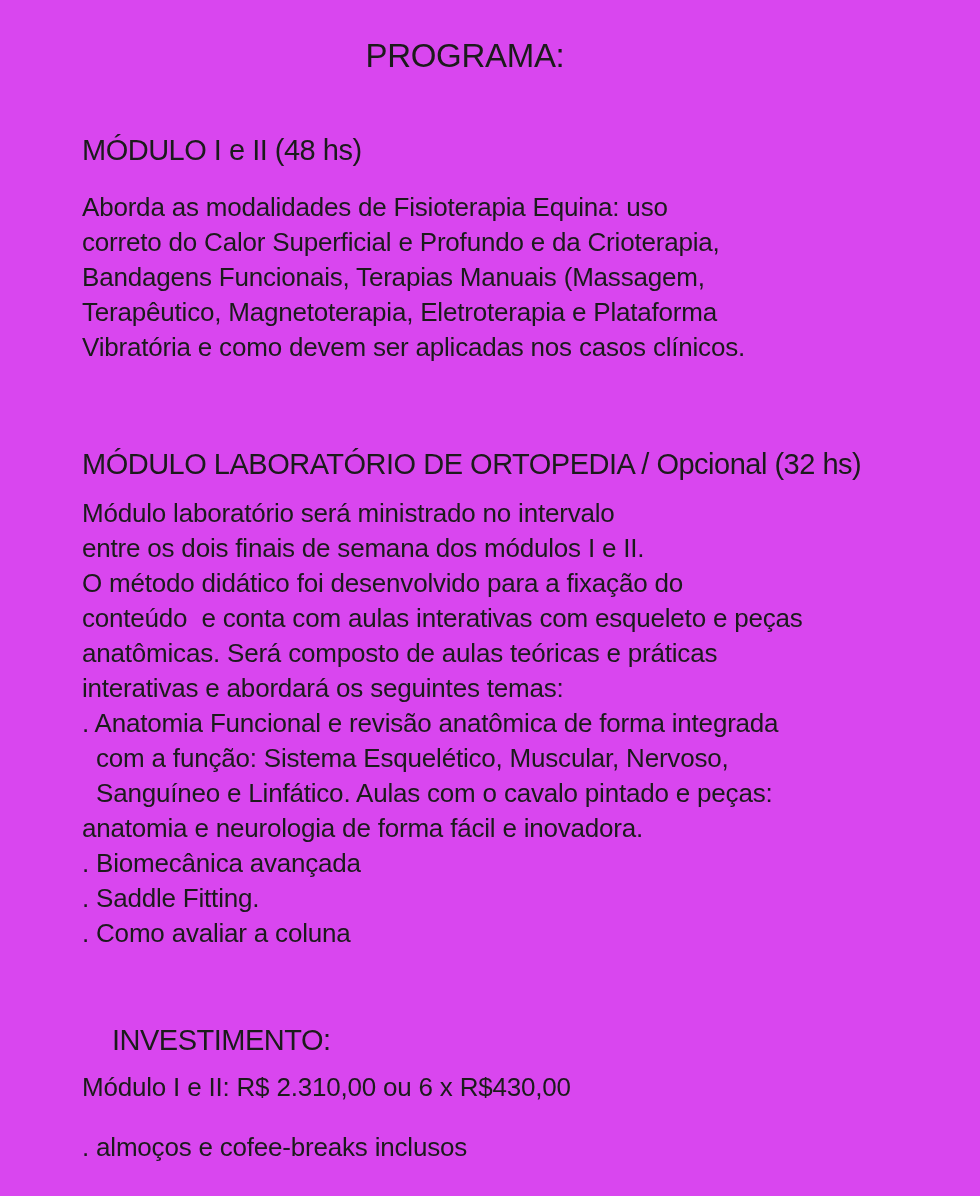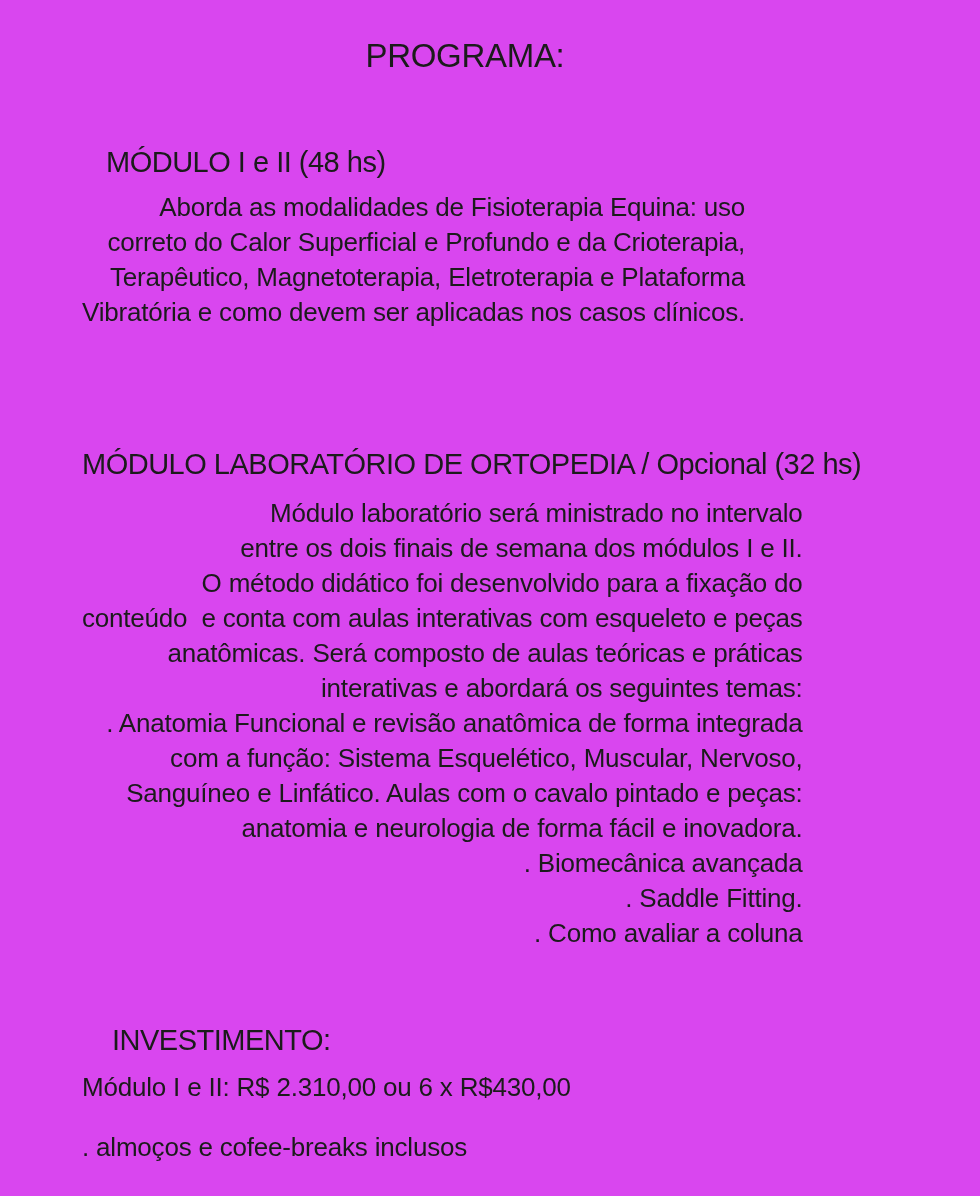--- a/index.html
+++ b/index.html
@@ -28,51 +28,51 @@
     white-space: pre;
   }
   .section-heading {
     position: absolute;
     left: 82px;
     font-size: 29px;
     line-height: 1.15;
     letter-spacing: -0.5px;
     white-space: pre;
   }
-  .h-sec1 { top: 146px; margin-left: 24px; }
+  .h-sec1 { top: 134px; }
   .h-sec2 { top: 448px; }
   .h-invest { top: 992px; left: 112px; margin-top: 32px; }
   .body-block {
     position: absolute;
     left: 82px;
     font-size: 26px;
     line-height: 35px;
     letter-spacing: -0.2px;
   }
   .b-sec1 { top: 190px; }
   .b-sec2 { top: 496px; }
   .b-invest { top: 1043px; line-height: 36px; margin-top: 26px; }
   .b-note { top: 1130px; }
   .text-line {
     white-space: pre;
-    text-align: right;
   }
 </style>
 </head>
 <body>
 
 <div id="doc">
 
   <div class="doc-title">PROGRAMA:</div>
 
   <div class="section-heading h-sec1">MÓDULO I e II (48 hs)</div>
 
   <div class="body-block b-sec1">
     <div class="text-line">Aborda as modalidades de Fisioterapia Equina: uso</div>
     <div class="text-line">correto do Calor Superficial e Profundo e da Crioterapia,</div>
+    <div class="text-line">Bandagens Funcionais, Terapias Manuais (Massagem,</div>
     <div class="text-line">Terapêutico, Magnetoterapia, Eletroterapia e Plataforma</div>
     <div class="text-line">Vibratória e como devem ser aplicadas nos casos clínicos.</div>
   </div>
 
   <div class="section-heading h-sec2">MÓDULO LABORATÓRIO DE ORTOPEDIA / Opcional (32 hs)</div>
 
   <div class="body-block b-sec2">
     <div class="text-line">Módulo laboratório será ministrado no intervalo</div>
     <div class="text-line">entre os dois finais de semana dos módulos I e II.</div>
     <div class="text-line">O método didático foi desenvolvido para a fixação do</div>

